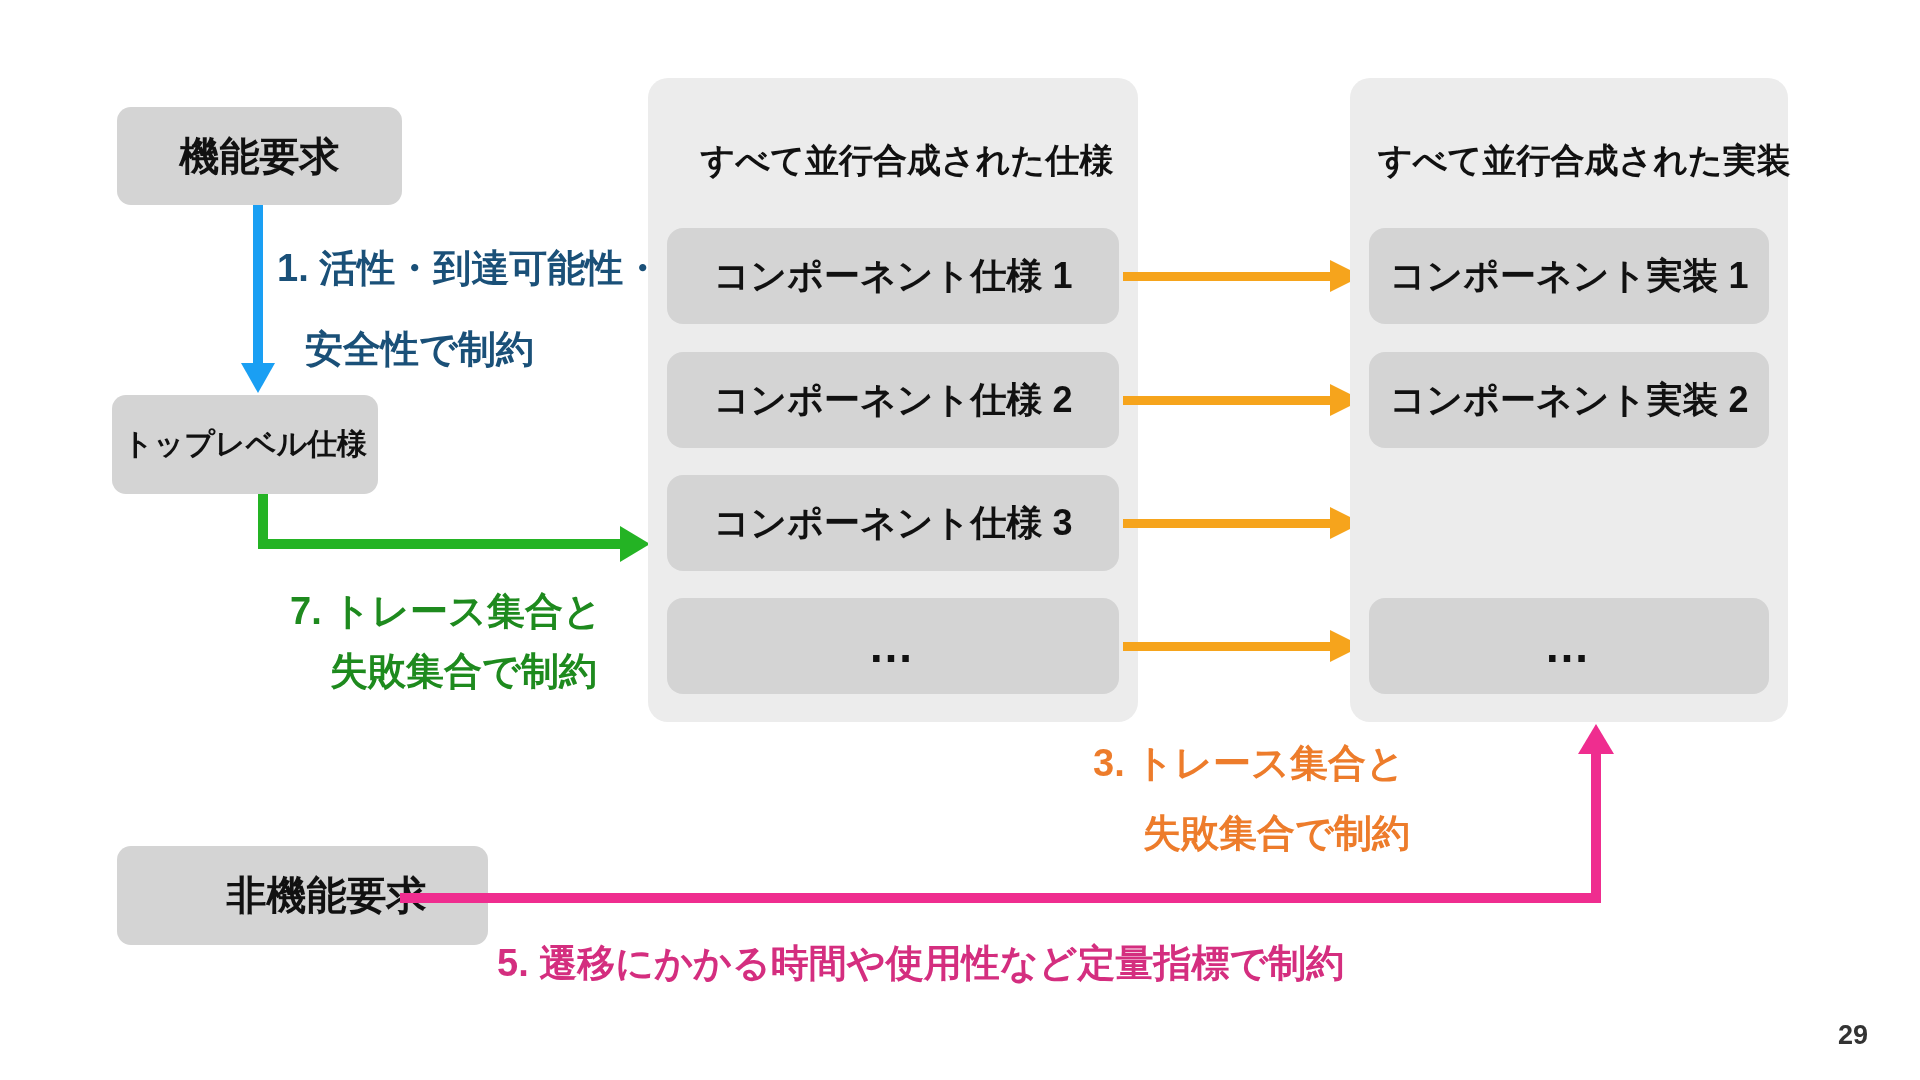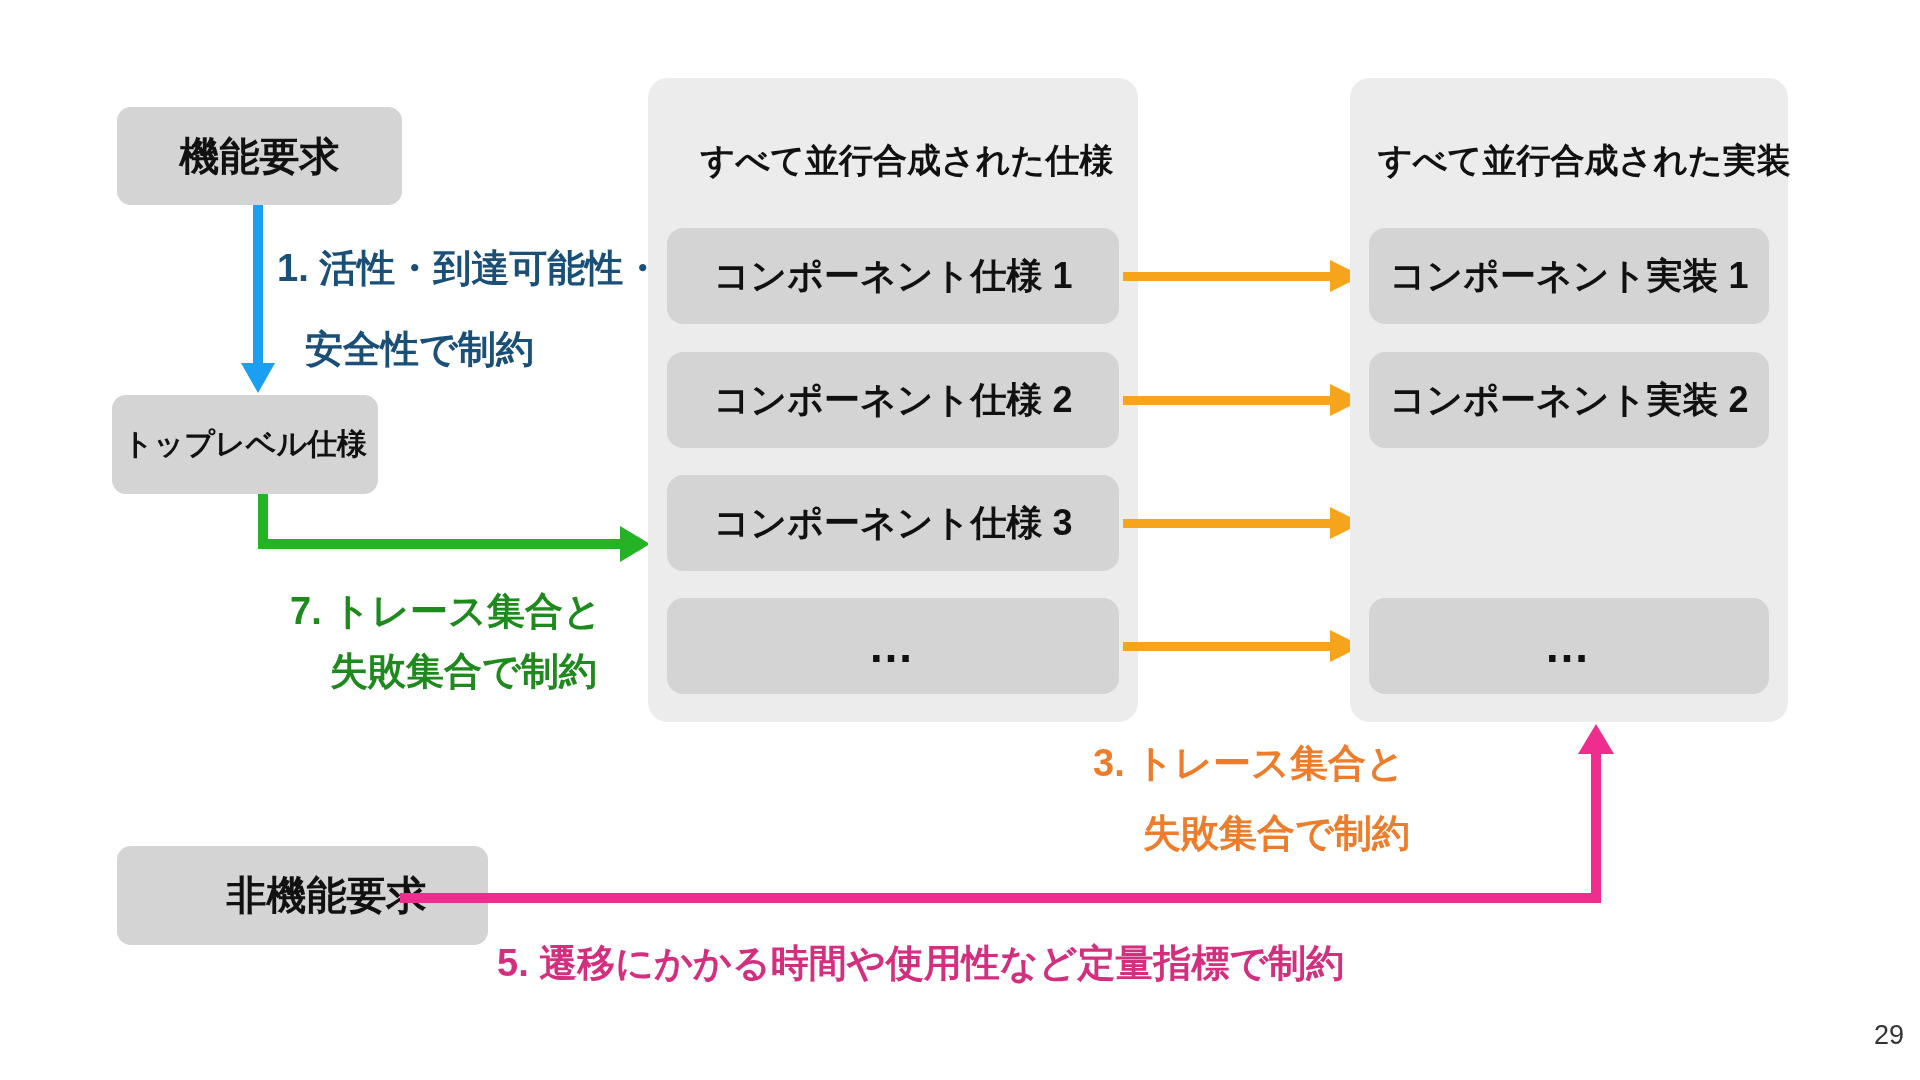--- a/index.html
+++ b/index.html
@@ -65,21 +65,21 @@
   .lbl{position:absolute;font-weight:bold;font-size:38px;white-space:nowrap;}
   .lbl.c-blue{color:#1a5078;}
   .lbl.c-green{color:#1e8a1e;}
   .lbl.c-orange{color:#ed7c2b;}
   .lbl.c-pink{color:#d42e7f;}
   #lbl1a{left:277px;top:243px;} #lbl1b{left:305px;top:324px;}
   #lbl2a{left:290px;top:586px;} #lbl2b{left:330px;top:646px;}
   #lbl3a{left:1093px;top:738px;} #lbl3b{left:1143px;top:808px;}
   #lbl4{left:497px;top:938px;}
 
-  #page-num{position:absolute;left:1838px;top:1020px;font-size:27px;color:#333;font-weight:normal;margin-left:36px;}
+  #page-num{position:absolute;left:1838px;top:1020px;font-size:27px;color:#333;font-weight:bold;}
 </style>
 </head>
 <body>
 
 <div class="stage">
 
   <div class="gbox" id="box-functional">
     <span>機能要求</span>
   </div>
   <div class="gbox" id="box-toplevel">

